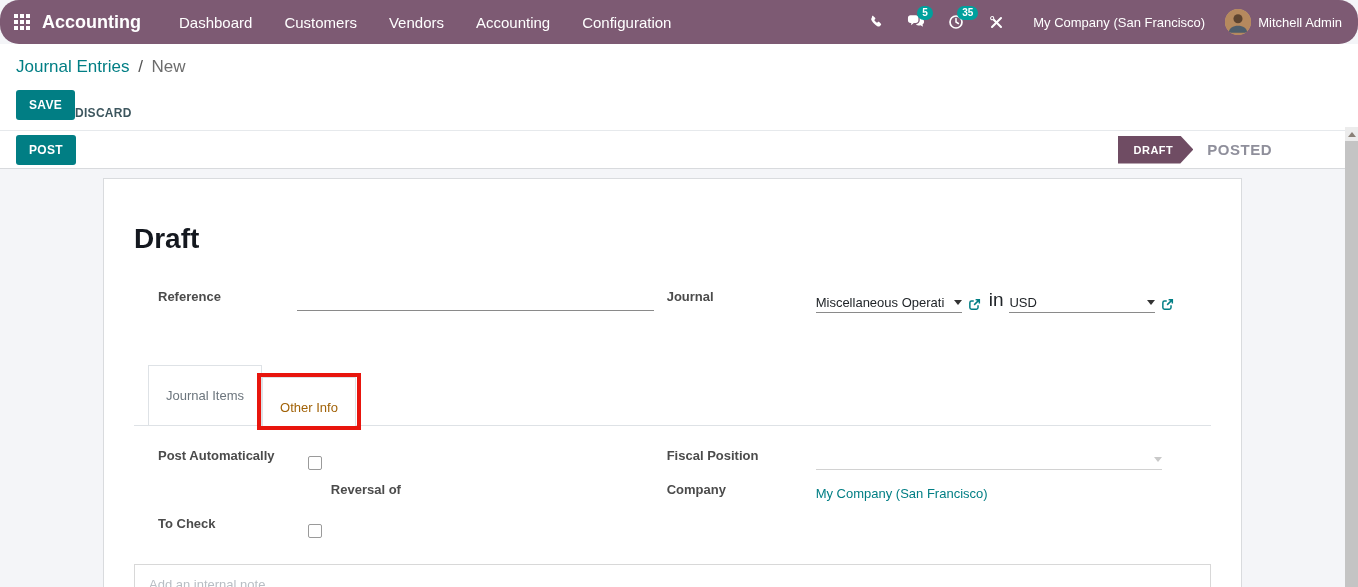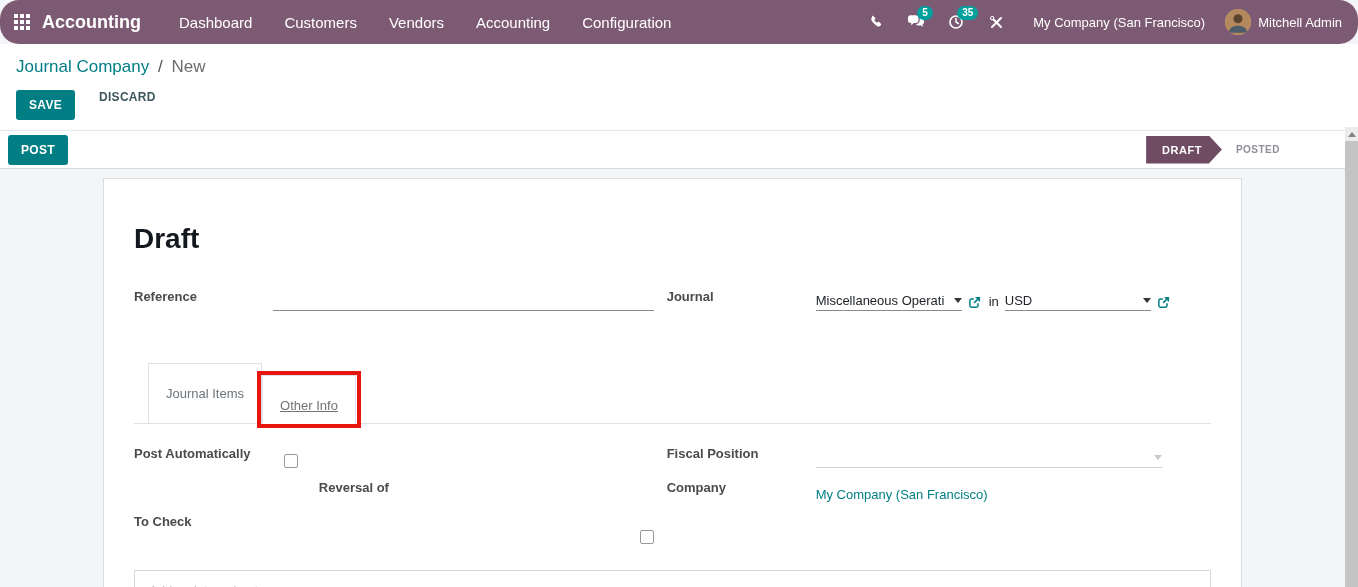--- a/index.html
+++ b/index.html
@@ -20,57 +20,57 @@
   .company-menu { font-size:13px; padding:0 14px; cursor:pointer; white-space:nowrap; }
   .user-menu { display:flex; align-items:center; gap:7px; font-size:13px; cursor:pointer; padding-right:2px; white-space:nowrap; }
   .avatar { width:26px; height:26px; border-radius:50%; background:#c9a07a; overflow:hidden; flex:0 0 auto; }
 
   
   .control-panel { background:#fff; padding:13px 16px 10px 16px; }
   .breadcrumb { font-size:17px; }
   .breadcrumb .bc-parent { color:#017e84; cursor:pointer; }
   .breadcrumb .bc-sep { color:#555; margin:0 4px; }
   .breadcrumb .bc-current { color:#6d6d6d;margin-top:32px; }
-  .cp-buttons { margin-top:13px; display:flex; align-items:flex-start; gap:24px; }
+  .cp-buttons { margin-top:13px; display:flex; align-items:flex-end; gap:0; }
   .btn-primary { background:#017e84; color:#fff; border:none; font-size:12px; font-weight:700; letter-spacing:.3px; padding:8px 13px; border-radius:3px; cursor:pointer; font-family:inherit; }
   .btn-flat { background:none; border:none; color:#3d565e; font-size:12px; font-weight:700; letter-spacing:.3px; cursor:pointer; font-family:inherit; }
 
   
-  .statusbar { background:#fff; height:39px; border-top:1px solid #e6e9ec; border-bottom:1px solid #d8dadd; display:flex; align-items:center; padding:0 8px; }
+  .statusbar { background:#fff; height:39px; border-top:1px solid #e6e9ec; border-bottom:1px solid #d8dadd; display:flex; align-items:center; padding:0 16px; }
   .status-steps { margin-left:auto; display:flex; align-items:center; margin-right:56px; }
   .step-active { background:#6f4c63; color:#fff; font-size:11px; font-weight:700; letter-spacing:.5px; padding:8px 20px 8px 16px; clip-path:polygon(0 0, calc(100% - 13px) 0, 100% 50%, calc(100% - 13px) 100%, 0 100%); cursor:pointer; }
-  .step-inactive { color:#8f8f9b; font-size:10px; font-weight:700; letter-spacing:.5px; padding:8px 14px; cursor:pointer; }
+  .step-inactive { color:#8f8f9b; font-size:15px; font-weight:700; letter-spacing:.5px; padding:8px 14px; cursor:pointer; }
 
   
   .content { height:421px; background:#f4f5f8; padding-top:9px; }
   .card { margin-left:103px; width:1139px; height:480px; background:#fff; border:1px solid #d9dbde; padding:0 30px; }
   .sheet-title { margin-top:44px; font-size:28px; font-weight:700; color:#14181f; }
 
   .form-grid { display:flex; margin-top:34px; }
   .col-left { width:527px; }
   .col-right { width:552px; margin-left:13px; }
   .frow { display:flex; align-items:flex-end; margin-bottom:12px; min-height:22px; }
   .flabel { font-size:13px; font-weight:700; color:#4b4b4b; align-self:flex-start; }
-  .col-left .flabel { width:139px; }
+  .col-left .flabel { width:139px;margin-left:24px; }
   .col-right .flabel { width:149px; }
 
   .uinput { border-bottom:1px solid #8a8a8a; display:flex; align-items:center; justify-content:space-between; font-size:13px; color:#212529; padding-bottom:2px; cursor:text; }
   .uinput.disabled { border-bottom-color:#d2d2d2; }
   .grow { flex:1; }
   .caret { width:0; height:0; border-left:4px solid transparent; border-right:4px solid transparent; border-top:5px solid #333; margin-left:6px; flex:0 0 auto; }
   .caret.light { border-top-color:#c9c9c9; }
   .trunc { overflow:hidden; white-space:nowrap; display:block; }
   .ext-link { margin:0 6px; cursor:pointer; display:flex; align-items:flex-end; padding-bottom:2px; }
-  .in-word { font-size:13px; color:#212529; margin:0 6px 2px 2px; }
+  .in-word { font-size:19px; color:#212529; margin:0 6px 2px 2px; }
   .link-val { color:#017e84; font-size:13px; cursor:pointer; }
 
   
   .tabs { display:flex; margin-top:40px; border-bottom:1px solid #dee2e6; align-items:flex-end; padding-left:14px; }
   .tab { font-size:13px; padding:22px 17px; border:1px solid #dee2e6; border-bottom:none; color:#6c757d; cursor:pointer; background:#fff; position:relative; }
-  .tab.active { color:#737373; margin-bottom:-1px; padding-bottom:11px;text-decoration:underline; }
+  .tab.active { color:#a16207; margin-bottom:-1px; padding-bottom:11px; }
   .hl-box { position:absolute; left:-6px; top:-5px; right:-6px; bottom:-4px; border:4px solid #e8150d; pointer-events:none; }
 
   .tabpane { display:flex; margin-top:22px; }
   .checkbox { width:14px; height:14px; border:1px solid #9a9a9a; border-radius:2px; background:#fff; appearance:none; -webkit-appearance:none; cursor:pointer; margin-top:1px; }
 
   .note-box { margin-top:14px; width:1077px; height:120px; border:1px solid #d8d8d8; background:#fff; resize:none; font-family:inherit; font-size:13px; color:#212529; padding:12px 14px; }
   .note-box::placeholder { color:#b8bec4; }
 
   
   .scrollbar { position:absolute; top:127px; right:0; width:13px; height:460px; background:#ececec; }
@@ -141,21 +141,21 @@
             <path d="M3.5 22c0-4.4 4-6.6 8.5-6.6s8.5 2.2 8.5 6.6z" fill="#4e5d6b"></path>
           </svg>
         </div>
         <span>Mitchell Admin</span>
       </div>
     </div>
   </div>
 
   <div class="control-panel">
     <div class="breadcrumb">
-      <span class="bc-parent">Journal Company</span>
+      <span class="bc-parent">Journal Entries</span>
       <span class="bc-sep">/</span>
       <span class="bc-current">New</span>
     </div>
     <div class="cp-buttons">
       <button class="btn-primary">SAVE</button>
       <button class="btn-flat">DISCARD</button>
     </div>
   </div>
 
   <div class="statusbar">
@@ -219,34 +219,34 @@
       
       <div class="tabpane">
         <div class="col-left">
           <div class="frow">
             <span class="flabel" style="width:150px;">Post Automatically</span>
             <input type="checkbox" class="checkbox" style="">
           </div>
           <div class="frow" style="margin-top:4px;justify-content:center;">
             <span class="flabel" style="width:150px;">Reversal of</span>
           </div>
-          <div class="frow" style="margin-top:4px;flex-direction:column;">
+          <div class="frow" style="margin-top:4px;">
             <span class="flabel" style="width:150px;">To Check</span>
             <input type="checkbox" class="checkbox" style="">
           </div>
         </div>
         <div class="col-right">
           <div class="frow">
             <span class="flabel">Fiscal Position</span>
             <div class="uinput disabled" style="width:346px;">
               <span class="grow">&nbsp;</span>
               <span class="caret light"></span>
             </div>
           </div>
-          <div class="frow" style="margin-top:4px;">
+          <div class="frow" style="margin-top:4px;align-items:center;">
             <span class="flabel">Company</span>
             <span class="link-val">My Company (San Francisco)</span>
           </div>
         </div>
       </div>
 
       <textarea class="note-box" placeholder="Add an internal note..." style=""></textarea>
     </div>
   </div>
 

